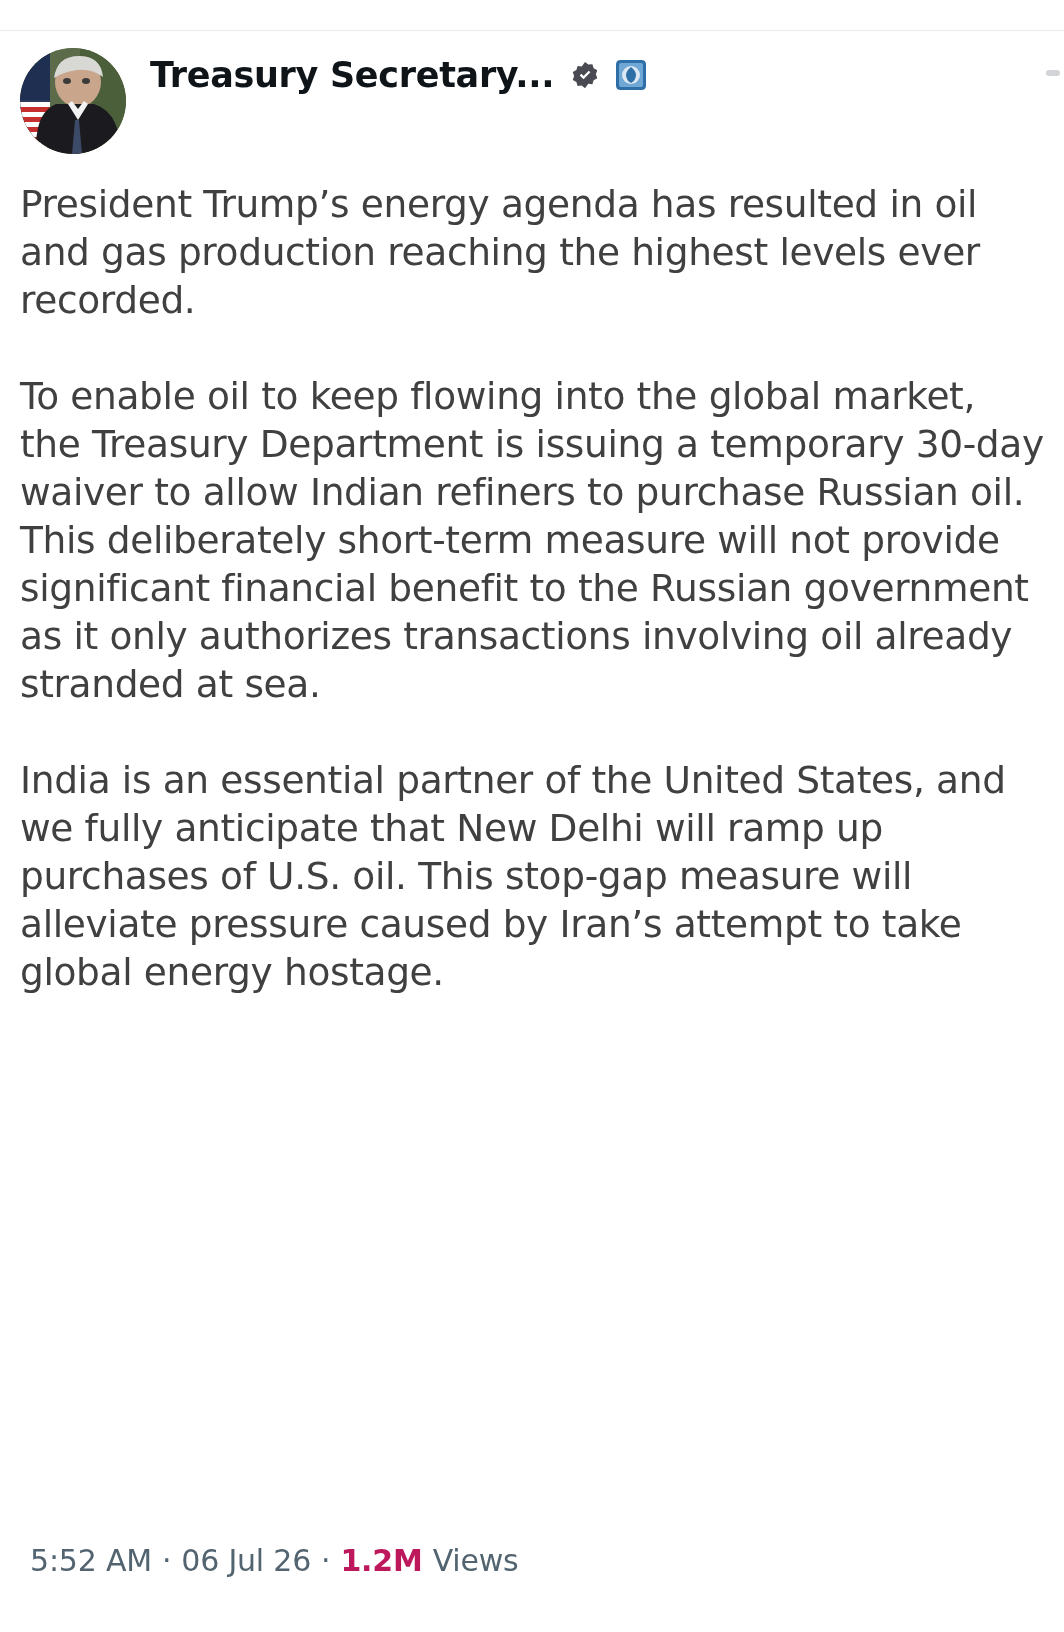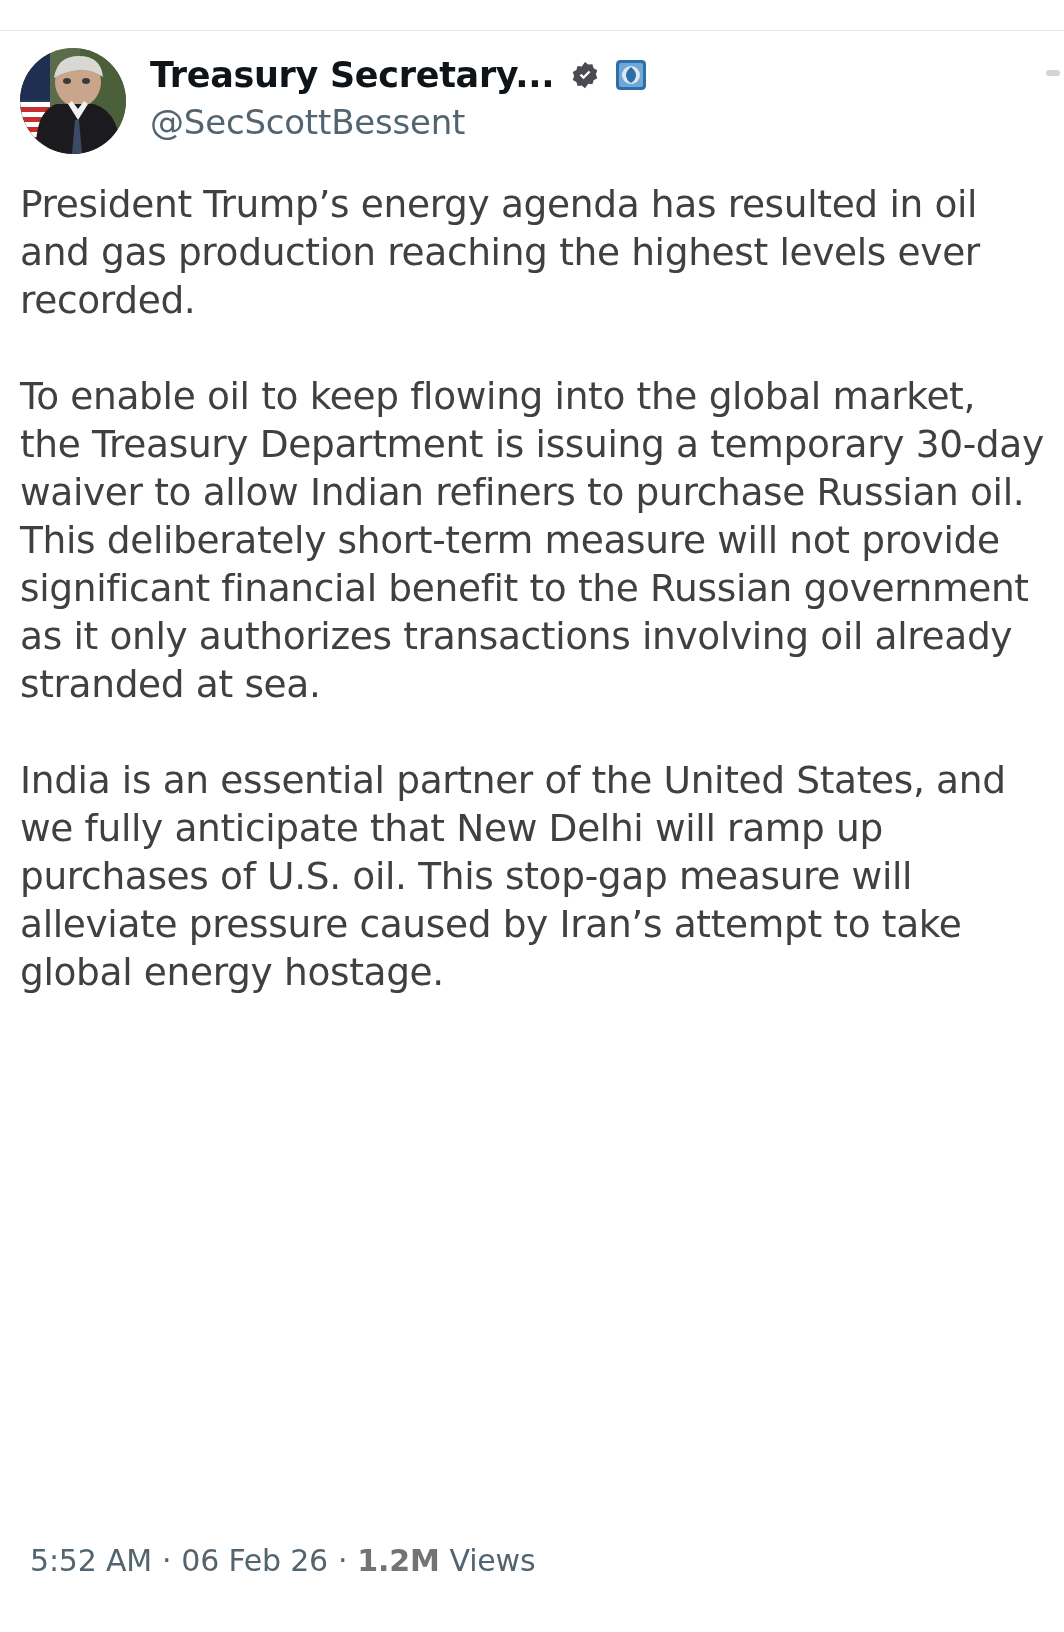--- a/index.html
+++ b/index.html
@@ -101,21 +101,21 @@
     bottom: 54px;
     font-size: 30px;
     color: #536471;
     letter-spacing: -0.2px;
     display: flex;
     align-items: baseline;
     gap: 0;
   }
   .meta .sep { margin: 0 10px; }
   .meta .views-count {
-    color: #737373;
+    color: #be185d;
     font-weight: 700;
     margin-right: 10px;
   }
   .scrollbar {
     position: absolute;
     right: 4px;
     top: 70px;
     width: 14px;
     height: 6px;
     background: #d2d4d7;
@@ -180,33 +180,32 @@
         </span>
         <span class="affiliate-badge">
           <svg width="30" height="30" viewBox="0 0 30 30" xmlns="http://www.w3.org/2000/svg">
             <rect x="0" y="0" width="30" height="30" rx="4" fill="#2f6fa8"></rect>
             <rect x="3" y="3" width="24" height="24" rx="2" fill="#6fa8d4"></rect>
             <circle cx="15" cy="15" r="9" fill="#dce9f4"></circle>
             <path d="M15 7 q5 4 5 8 q0 5 -5 8 q-5 -3 -5 -8 q0 -4 5 -8z" fill="#2f6fa8"></path>
           </svg>
         </span>
       </div>
-      <div class="handle">@SecScottBessent</div>
     </div>
 
   </div>
 
   <div class="tweet-text">President Trump’s energy agenda has resulted in oil and gas production reaching the highest levels ever recorded.
 
 To enable oil to keep flowing into the global market, the Treasury Department is issuing a temporary 30-day waiver to allow Indian refiners to purchase Russian oil. This deliberately short-term measure will not provide significant financial benefit to the Russian government as it only authorizes transactions involving oil already stranded at sea.
 
 India is an essential partner of the United States, and we fully anticipate that New Delhi will ramp up purchases of U.S. oil. This stop-gap measure will alleviate pressure caused by Iran’s attempt to take global energy hostage.</div>
 
   <div class="meta">
     <span>5:52 AM</span>
     <span class="sep">·</span>
-    <span>06 Feb 26</span>
+    <span>06 Jul 26</span>
     <span class="sep">·</span>
     <span class="views-count">1.2M</span>
     <span>Views</span>
   </div>
 
 </div>
 
 </body></html>

